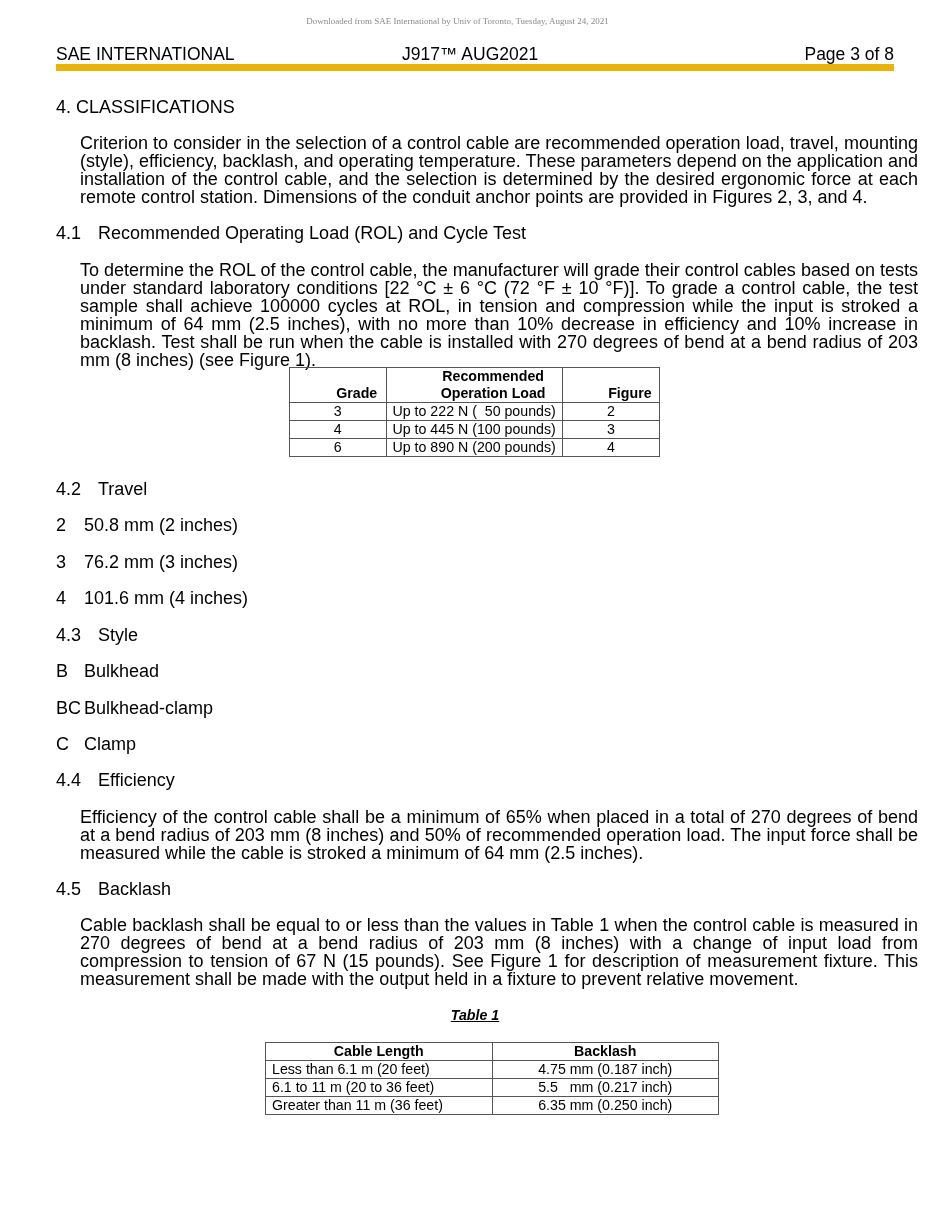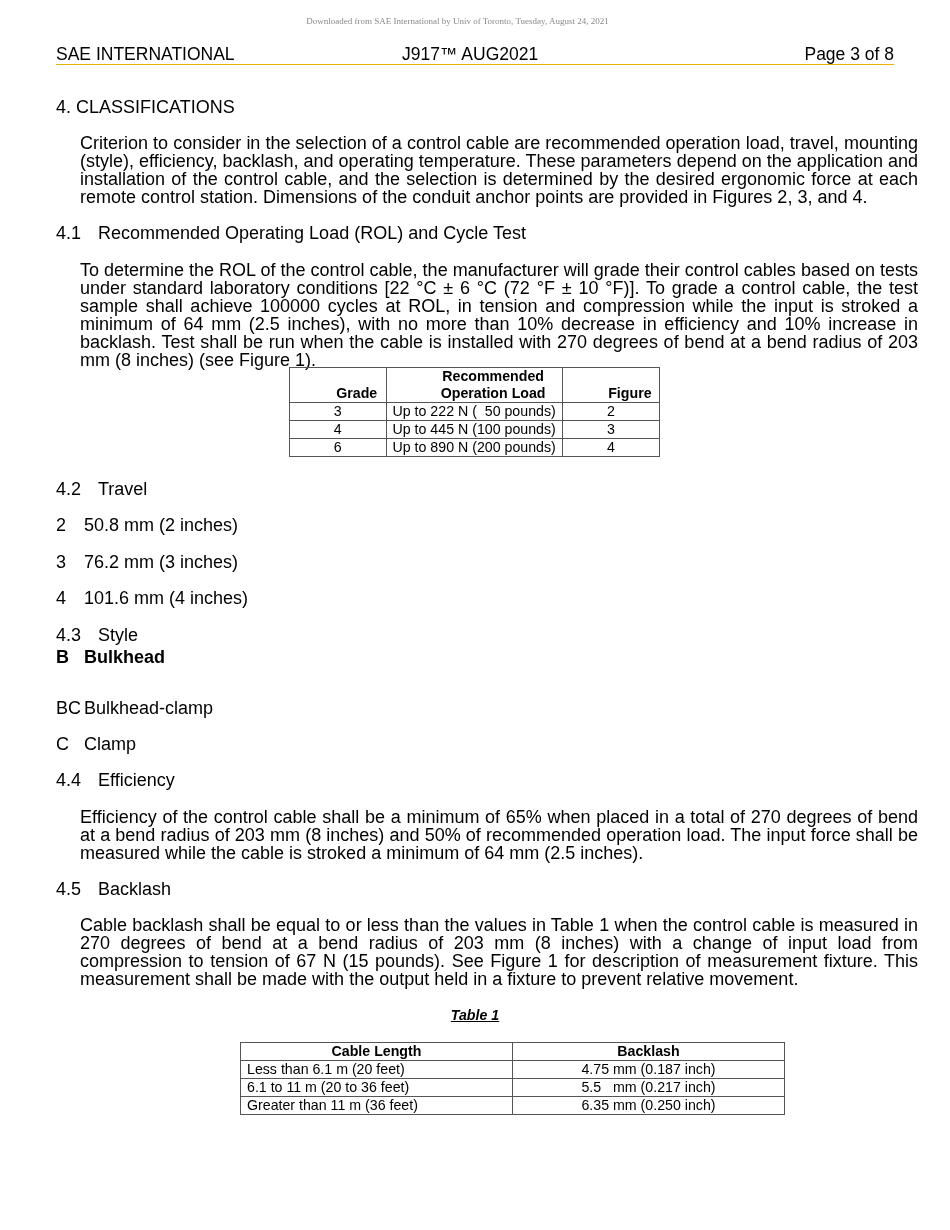--- a/index.html
+++ b/index.html
@@ -6,37 +6,37 @@
     body {
       width: 950px; height: 1230px; position: relative; overflow: hidden;
       font-family: "Liberation Sans", sans-serif; color: #000;
     }
     .watermark {
       position: absolute; top: 16px; left: 0; width: 915px; text-align: center;
       font-family: "Liberation Serif", serif; font-size: 9px; color: #8a8a8a;
     }
     .header {
       position: absolute; top: 44px; left: 56px; width: 838px; height: 20px;
-      border-bottom: 1px solid #eab308; font-size: 17.5px;
+      border-bottom: 7px solid #eab308; font-size: 17.5px;
     }
     .header span { position: absolute; top: 0; line-height: 20px; }
     .h-left { left: 0; }
     .h-center { left: 346px; }
     .h-right { right: 0; }
     .block { position: absolute; left: 56px; width: 838px; font-size: 18px; line-height: 18px; }
     .para { text-align: justify; text-align-last: left; margin-left: 24px; }
     .num { display: inline-block; width: 42px; }
     .num-sm { display: inline-block; width: 28px; }
     table { border-collapse: collapse; position: absolute; font-size: 14.2px; }
     td, th { border: 1px solid #555; padding: 0 6px; line-height: 17px; }
     th { font-weight: bold; }
     .t1 { left: 289px; top: 367px; width: 371px; }
     .t1 th { vertical-align: bottom; padding-left: 44px; }
     .t1 td { text-align: center; }
-    .t2 { left: 240px; top: 1042px; width: 545px; }
+    .t2 { left: 265px; top: 1042px; width: 454px; }
     .t2 td.l { text-align: left; }
     .t2 td.c, .t2 th { text-align: center; }
     .caption {
       position: absolute; top: 1007px; left: 0; width: 950px; text-align: center;
       font-weight: bold; font-style: italic; font-size: 14.2px; text-decoration: underline;
     }
   </style>
 </head>
 <body>
 
@@ -90,21 +90,21 @@
 <div class="block" style="top:553px;">
   <span class="num-sm">3</span><span>76.2 mm (3 inches)</span>
 </div>
 <div class="block" style="top:589px;">
   <span class="num-sm">4</span><span>101.6 mm (4 inches)</span>
 </div>
 
 <div class="block" style="top:626px;">
   <span class="num">4.3</span><span>Style</span>
 </div>
-<div class="block" style="top:648px;font-weight:bold;">
+<div class="block" style="top:662px;">
   <span class="num-sm">B</span><span>Bulkhead</span>
 </div>
 <div class="block" style="top:699px;">
   <span class="num-sm">BC</span><span>Bulkhead-clamp</span>
 </div>
 <div class="block" style="top:735px;">
   <span class="num-sm">C</span><span>Clamp</span>
 </div>
 
 <div class="block" style="top:771px;">

